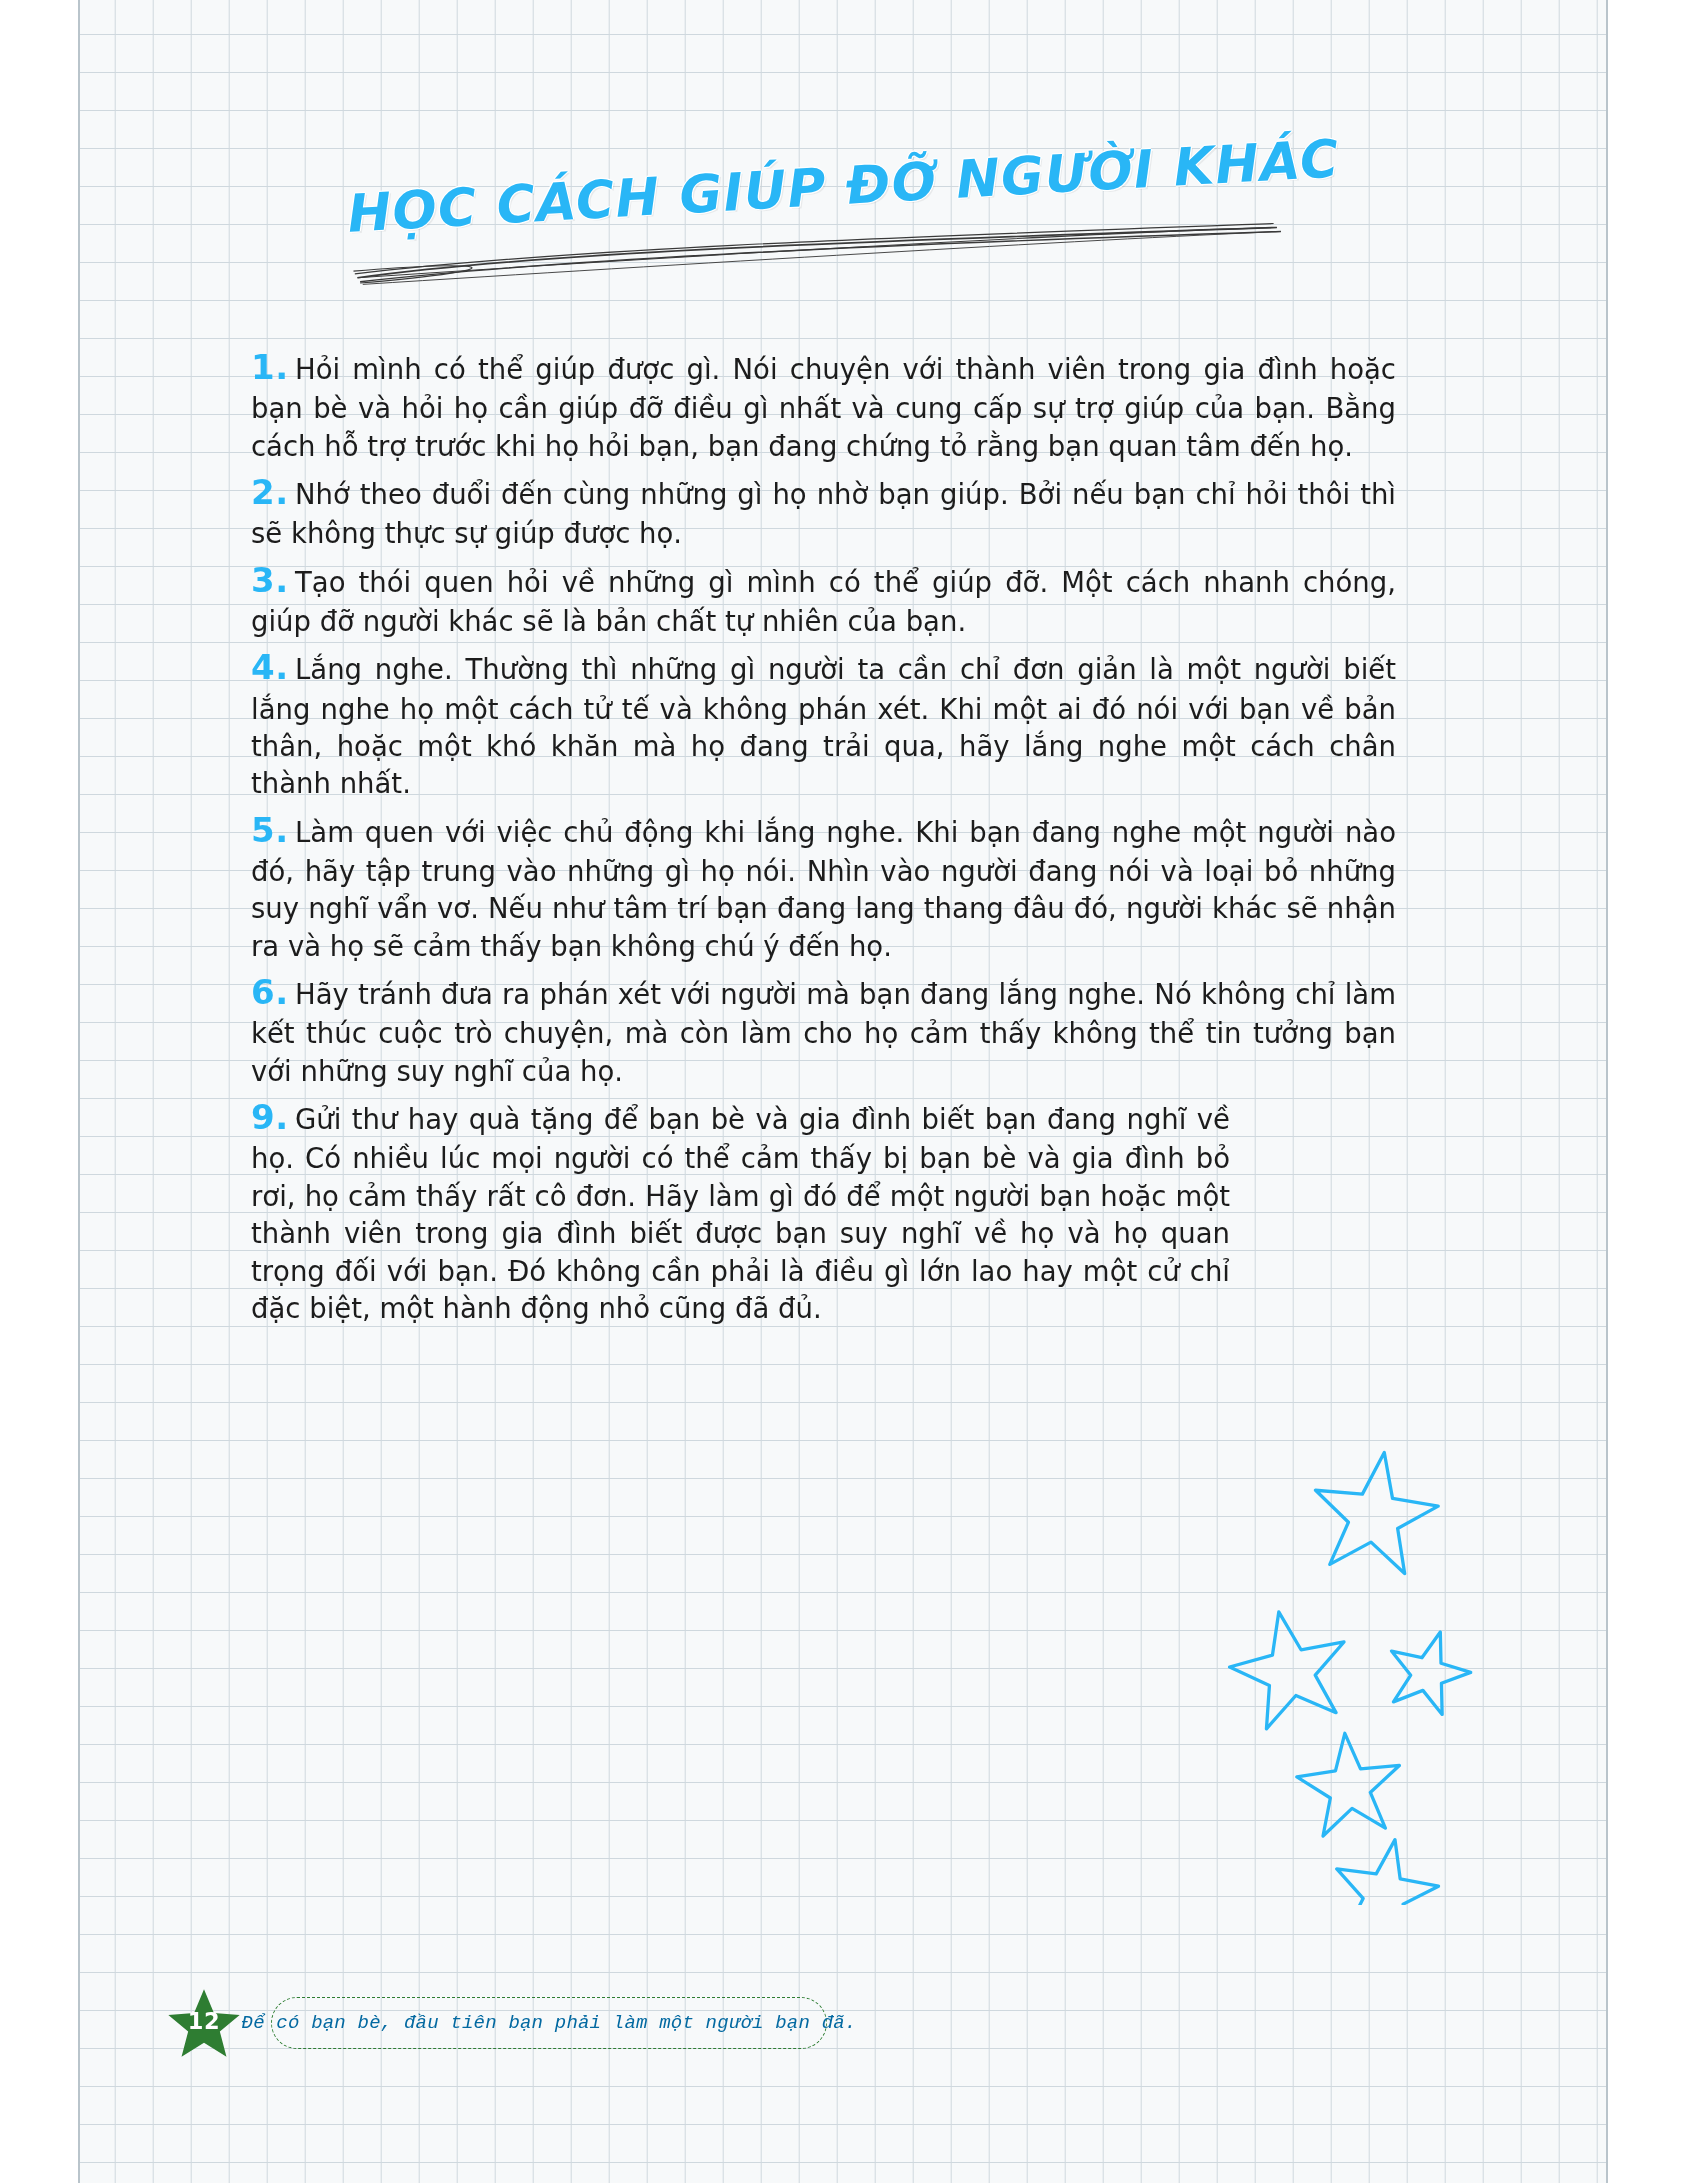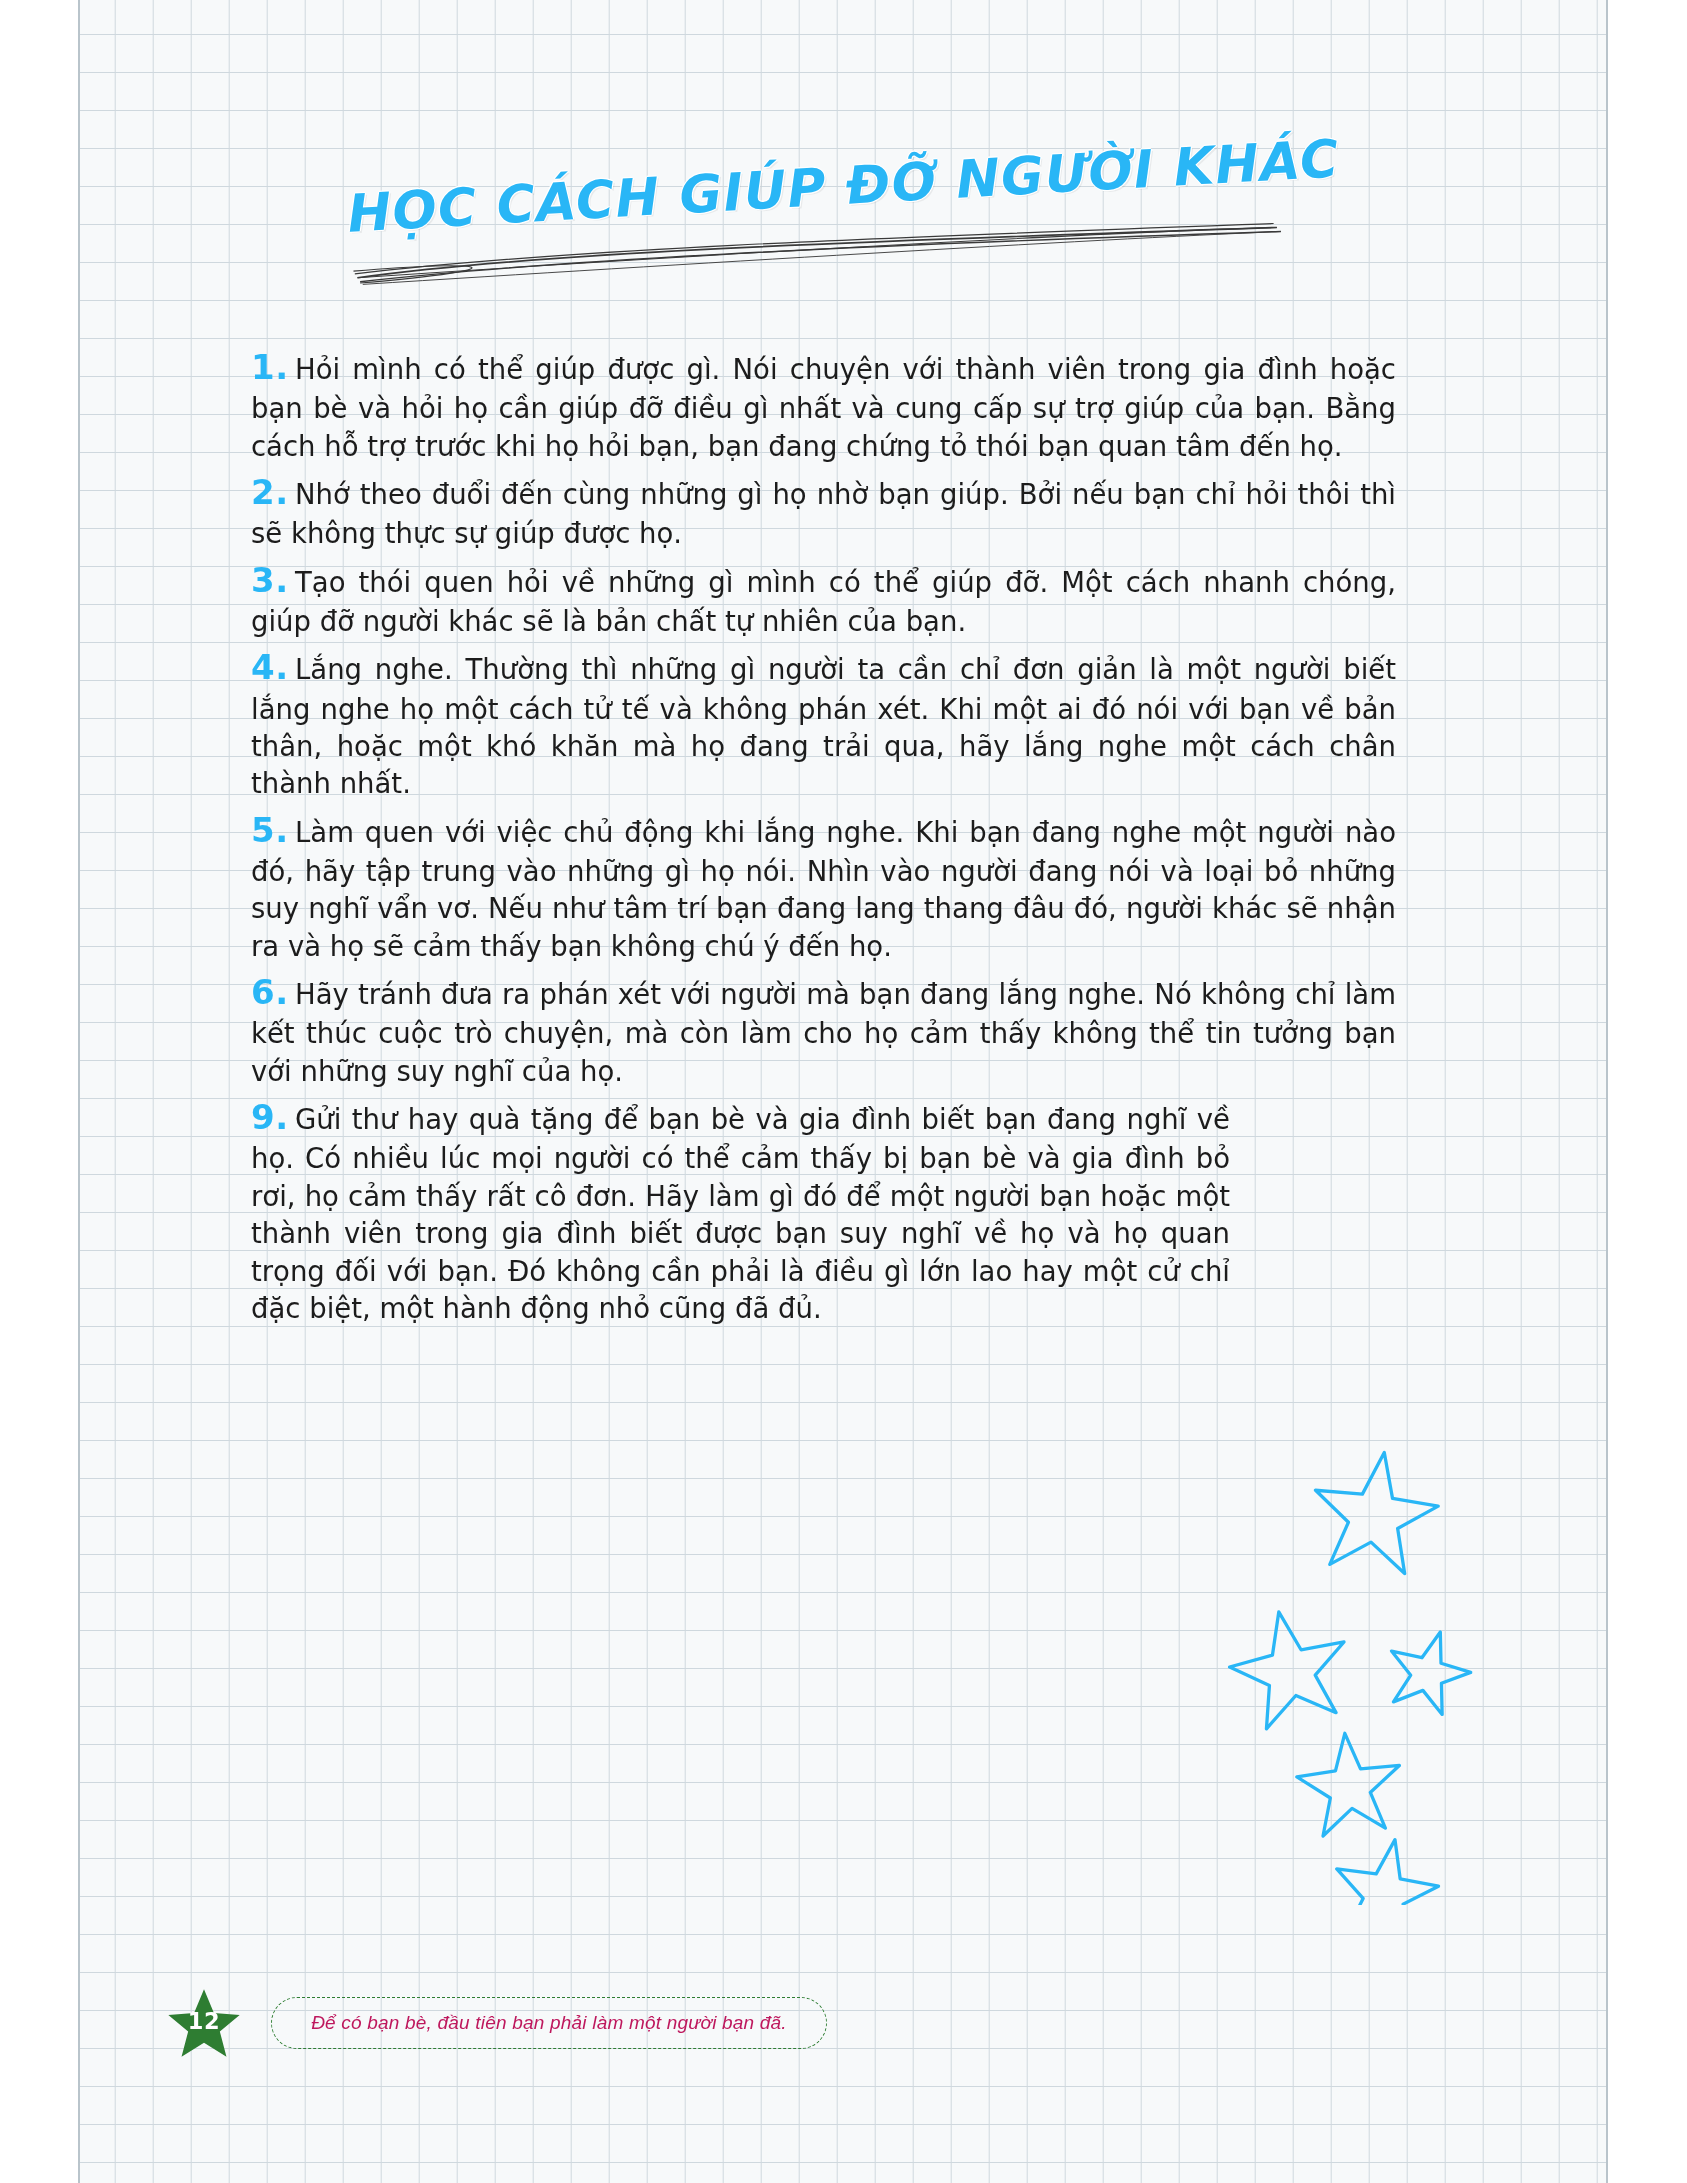--- a/index.html
+++ b/index.html
@@ -157,24 +157,24 @@
     width: 556px;
     height: 52px;
     border: 1.7px dashed #2e7d32;
     border-radius: 28px;
     display: flex;
     align-items: center;
     justify-content: center;
     box-sizing: border-box;
   }
   #footer-quote {
-    font-family: Liberation Sans, sans-serif;
+    font-family: Liberation Mono, monospace;
     font-style: italic;
     font-size: 19px;
-    color: #be185d;
+    color: #0369a1;
     letter-spacing: 0.2px;
     white-space: nowrap;
   }
 </style>
 </head>
 <body>
 
 <div id="page">
 
   <div id="grid-paper"></div>
@@ -190,21 +190,21 @@
     <path d="M44 116 C 330 84, 760 62, 1436 40" stroke="#3a3a3a" stroke-width="2.2" fill="none"></path>
     <path d="M36 104 C 360 66, 820 50, 1425 28" stroke="#3a3a3a" stroke-width="1.8" fill="none"></path>
     <path d="M1430 34 C 1200 40, 600 72, 40 110" stroke="#3a3a3a" stroke-width="1.6" fill="none"></path>
     <path d="M1436 40 C 1150 52, 520 90, 48 120" stroke="#3a3a3a" stroke-width="1.4" fill="none"></path>
     <path d="M34 100 C 240 82, 300 96, 44 118" stroke="#3a3a3a" stroke-width="1.6" fill="none"></path>
   </svg>
 
   <div id="content">
 
     <div class="item">
-      <p><span class="num">1.</span><span>Hỏi mình có thể giúp được gì. Nói chuyện với thành viên trong gia đình hoặc bạn bè và hỏi họ cần giúp đỡ điều gì nhất và cung cấp sự trợ giúp của bạn. Bằng cách hỗ trợ trước khi họ hỏi bạn, bạn đang chứng tỏ thói bạn quan tâm đến họ.</span></p>
+      <p><span class="num">1.</span><span>Hỏi mình có thể giúp được gì. Nói chuyện với thành viên trong gia đình hoặc bạn bè và hỏi họ cần giúp đỡ điều gì nhất và cung cấp sự trợ giúp của bạn. Bằng cách hỗ trợ trước khi họ hỏi bạn, bạn đang chứng tỏ rằng bạn quan tâm đến họ.</span></p>
     </div>
 
     <div class="item">
       <p><span class="num">2.</span><span>Nhớ theo đuổi đến cùng những gì họ nhờ bạn giúp. Bởi nếu bạn chỉ hỏi thôi thì sẽ không thực sự giúp được họ.</span></p>
     </div>
 
     <div class="item">
       <p><span class="num">3.</span><span>Tạo thói quen hỏi về những gì mình có thể giúp đỡ. Một cách nhanh chóng, giúp đỡ người khác sẽ là bản chất tự nhiên của bạn.</span></p>
     </div>
 

